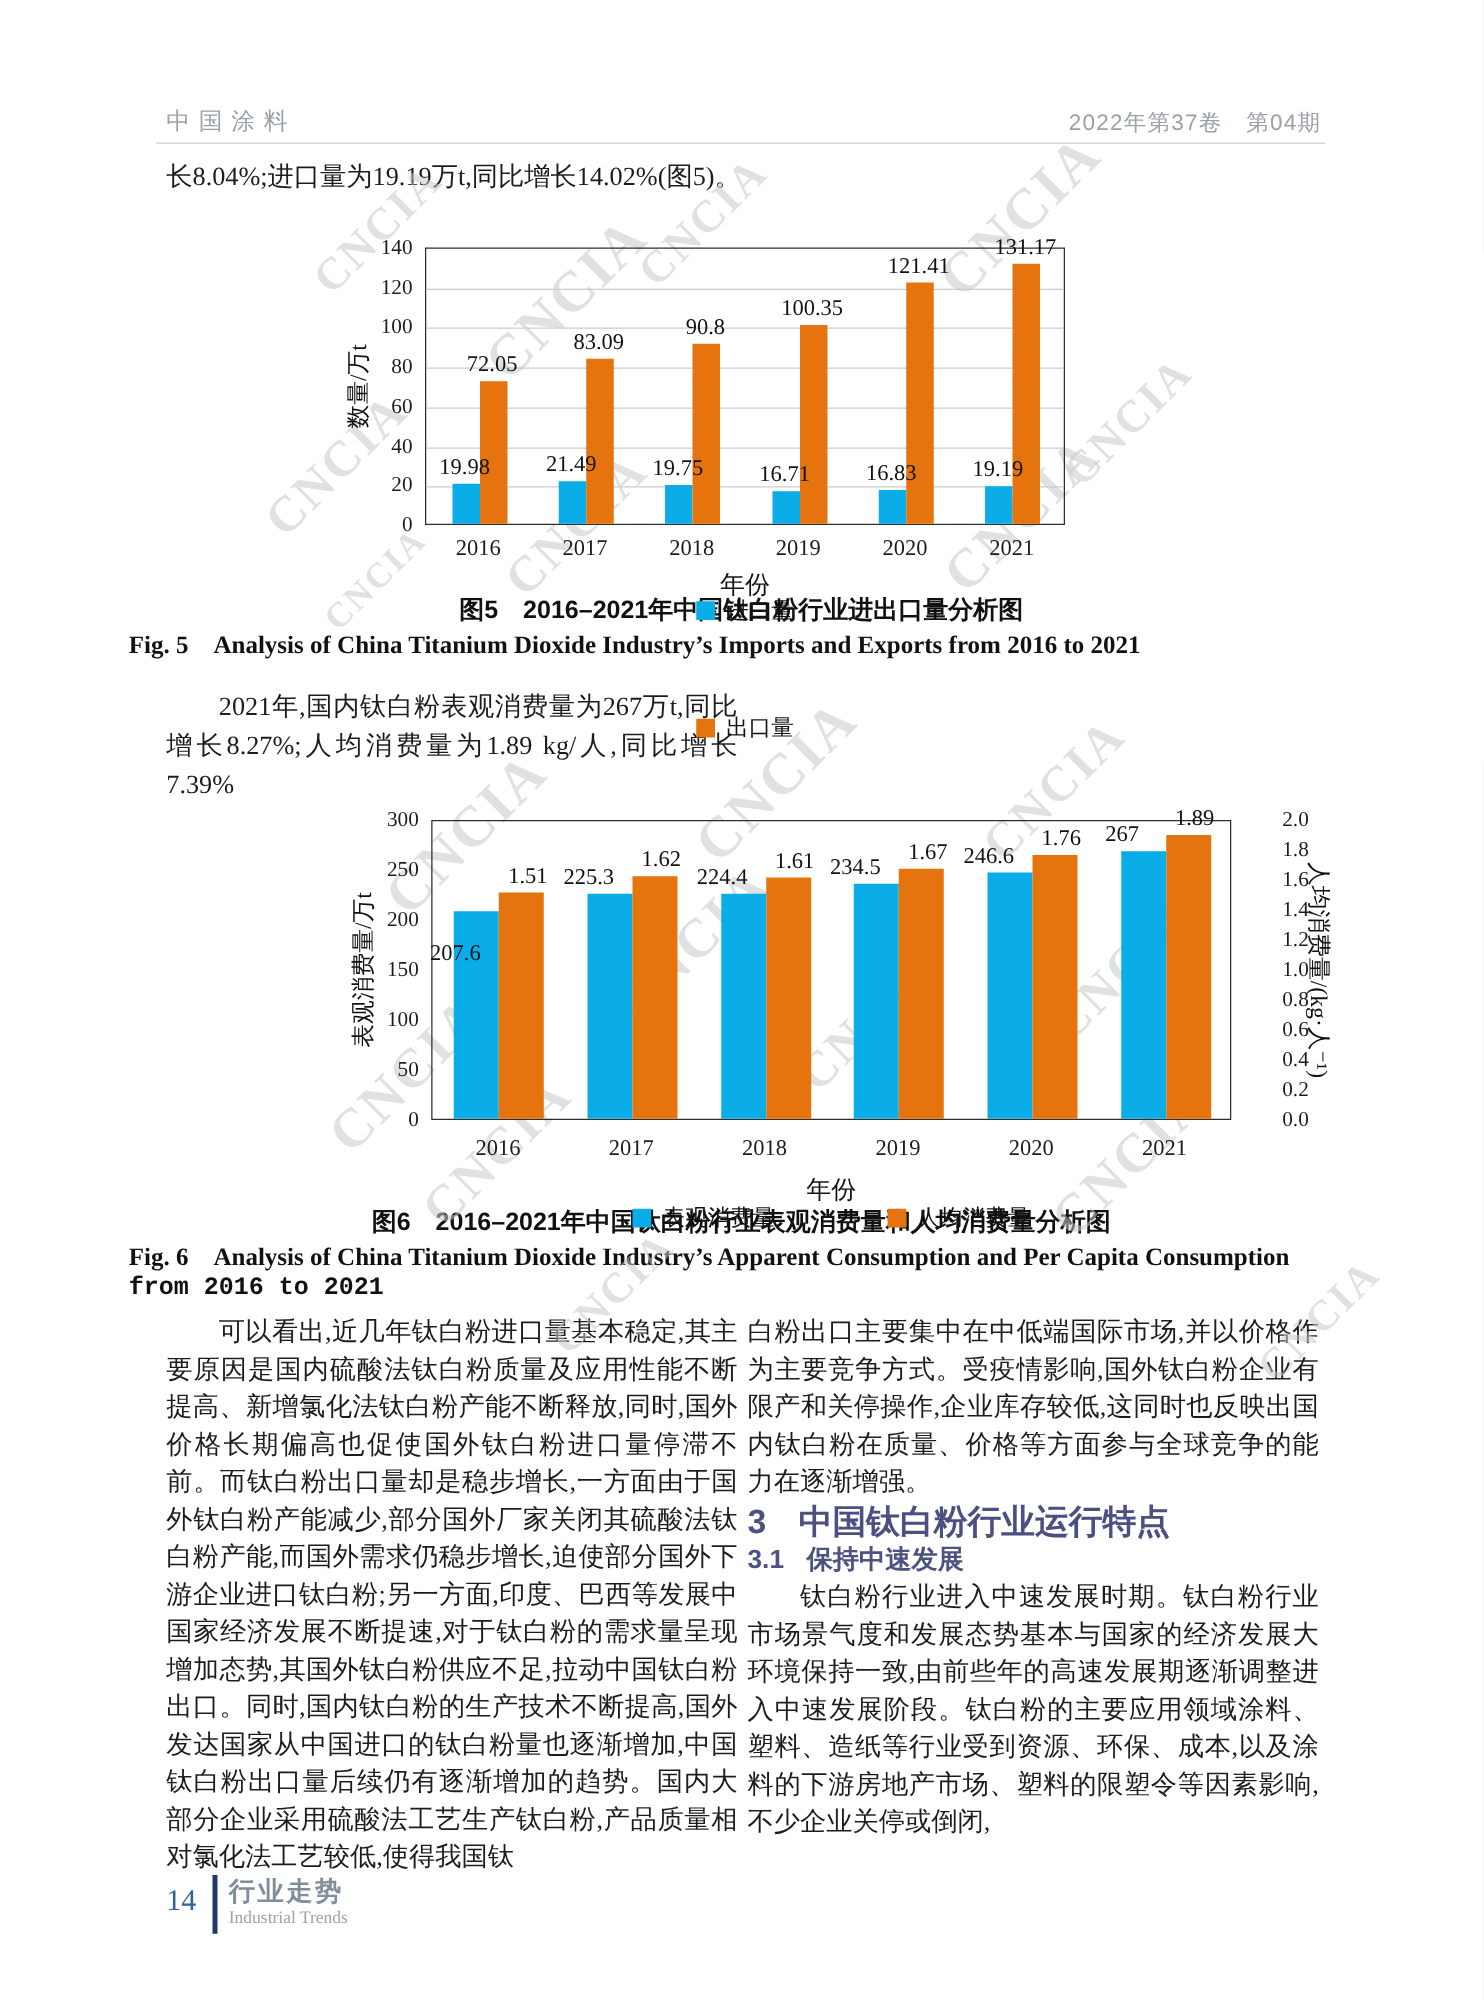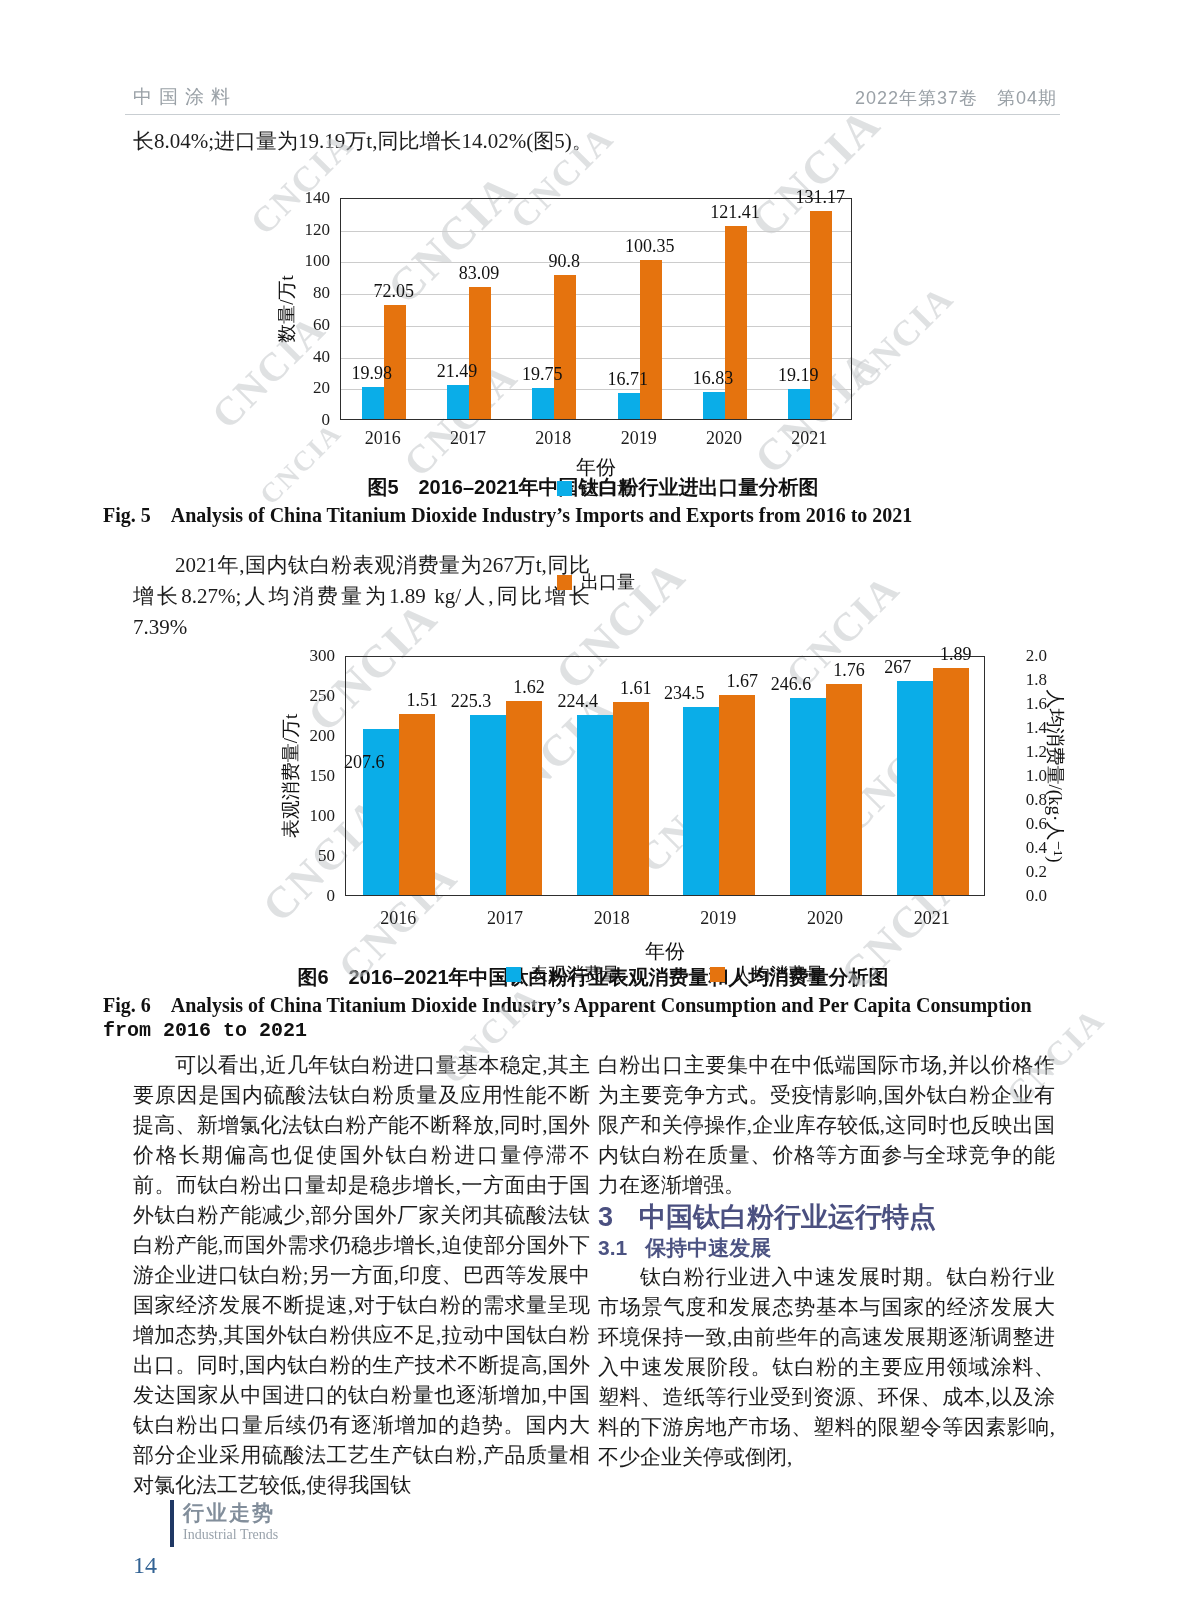--- a/index.html
+++ b/index.html
@@ -50,21 +50,21 @@
   .col p{margin:0;}
   .indent{text-indent:2em;}
   .h3{margin-top:16px;margin-bottom:8px;font-family:"Liberation Sans","DejaVu Sans",sans-serif;
       font-weight:bold;font-size:27px;color:#4b5080;line-height:34px;}
   .h3 .num{margin-right:26px;}
   .h31{margin-top:6px;margin-bottom:6px;font-family:"Liberation Sans","DejaVu Sans",sans-serif;
        font-weight:bold;font-size:21px;color:#4c5382;line-height:28px;}
   .h31 .num{margin-right:18px;}
 
   
-  .ft-num{position:absolute;left:133px;top:1508px;font-size:24px;color:#336394;margin-top:44px;}
+  .ft-num{position:absolute;left:133px;top:1508px;font-size:24px;color:#336394;}
   .ft-bar{position:absolute;left:170px;top:1500px;width:4px;height:47px;background:#1f3864;}
   .ft-cn{position:absolute;left:183px;top:1499px;font-size:21px;font-weight:bold;color:#828e9b;
          font-family:"Liberation Sans","DejaVu Sans",sans-serif;letter-spacing:2px;}
   .ft-en{position:absolute;left:183px;top:1527px;font-size:14px;color:#9aa3ac;}
 
   
   .wm{position:absolute;z-index:0;color:#c6c9cc;opacity:0.55;font-weight:bold;letter-spacing:2px;
       font-family:"Liberation Serif","DejaVu Serif",serif;transform:rotate(-45deg);white-space:nowrap;}
 </style>
 </head>

